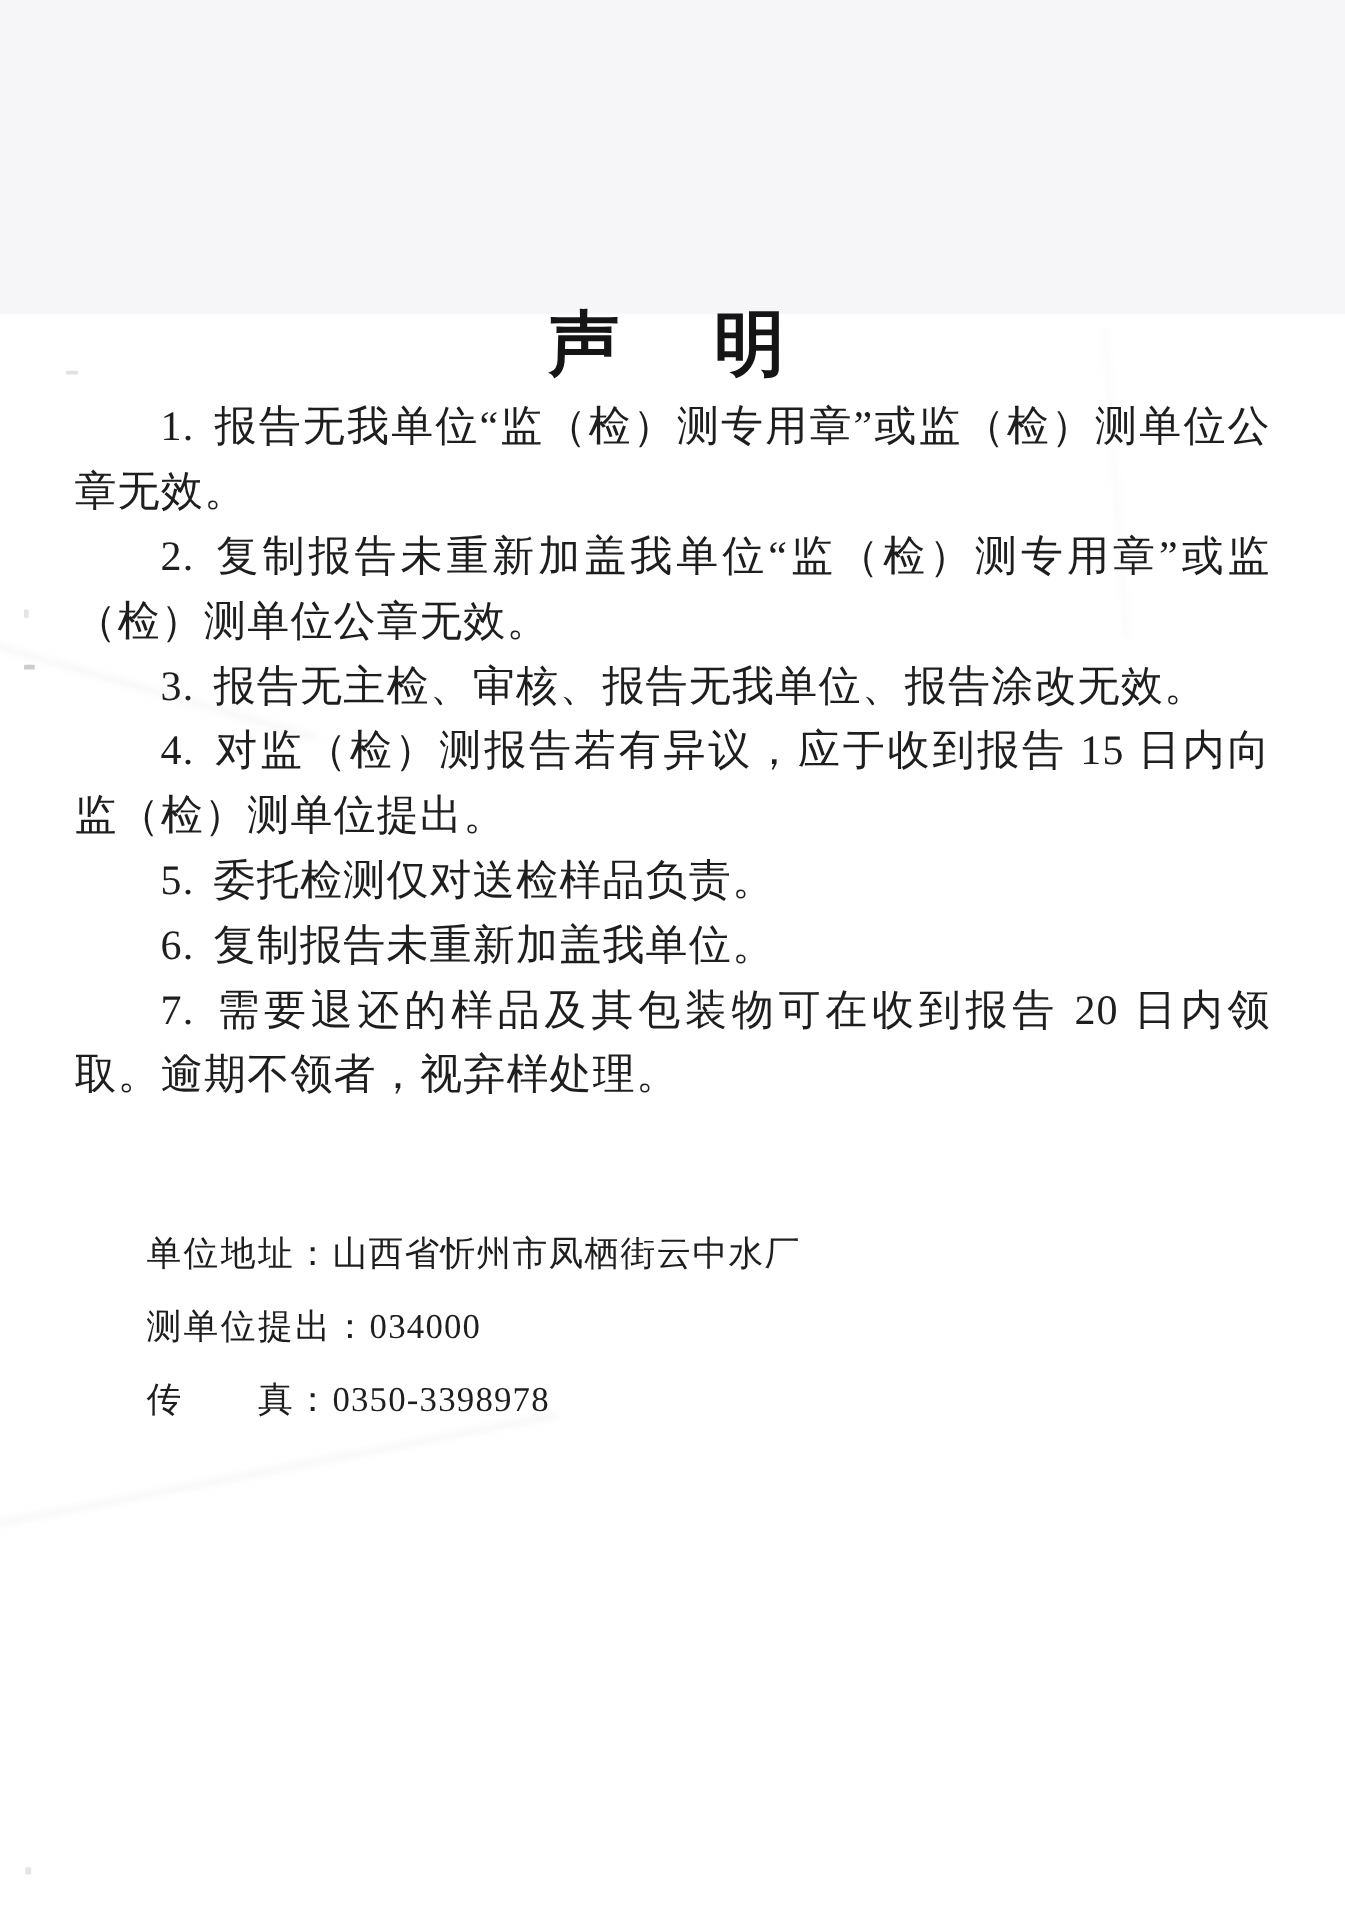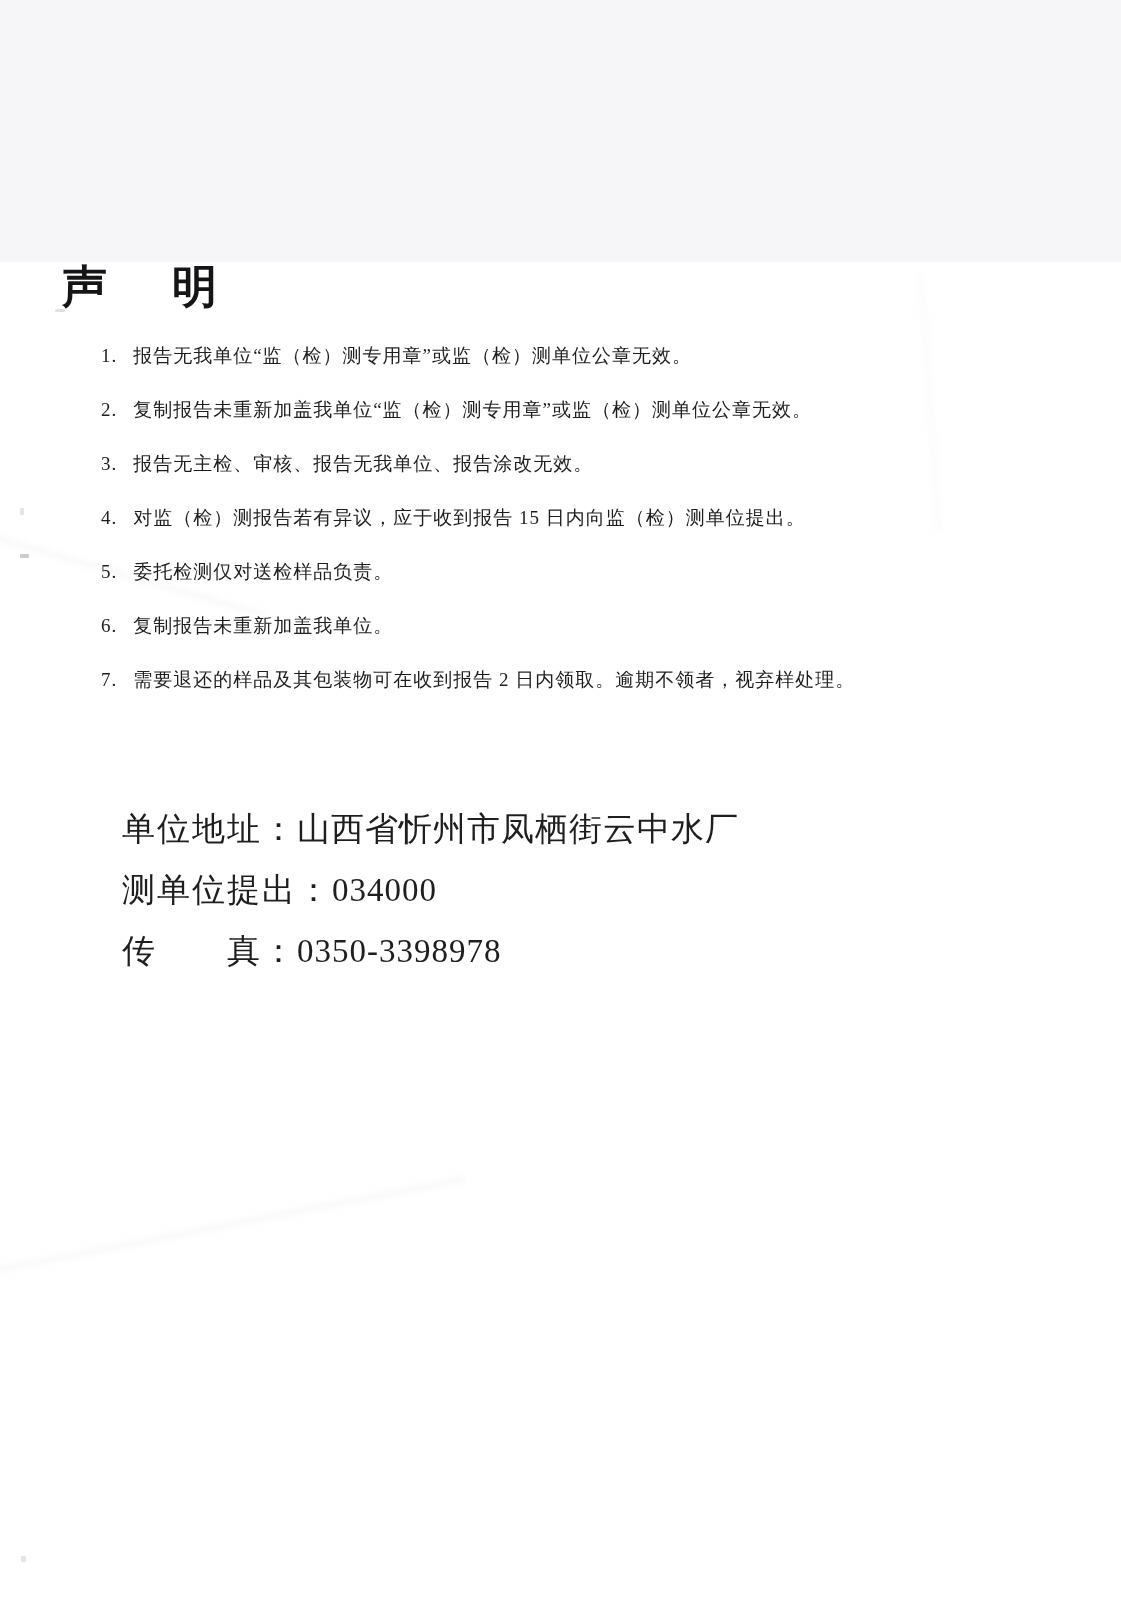--- a/index.html
+++ b/index.html
@@ -39,45 +39,46 @@
     border-radius: 1px;
     pointer-events: none;
   }
   .s1 { left: 20px;  top: 292px; width: 9px;  height: 4px; }
   .s2 { left: 55px;  top: 47px;  width: 10px; height: 3px; opacity:.6; }
   .s3 { left: 20px;  top: 246px; width: 4px;  height: 7px; opacity:.5; }
   .s4 { left: 21px;  top: 1294px; width: 5px; height: 6px; opacity:.5; }
 
   .title {
     margin: 262px 0 0 0;
+    text-align: center;
     font-family: "Liberation Sans", "DejaVu Sans", sans-serif;
     font-weight: 700;
-    font-size: 45px;
+    font-size: 59px;
     line-height: 50px;
     letter-spacing: 10px;
     color: #151515;
   }
   .statements {
     margin-top: 17px;
-    font-size: 19px;
+    font-size: 35px;
     line-height: 54px;
     letter-spacing: 1px;
     text-align: justify;
   }
   .statements p {
     margin: 0;
     text-indent: 2.05em;
   }
   .statements .num {
     margin-right: 16px;
   }
   .contact {
     margin-top: 92px;
     padding-left: 60px;
-    font-size: 33px;
+    font-size: 29px;
     line-height: 61px;
     letter-spacing: 1px;
   }
   .contact .row { white-space: pre-wrap; }
   .contact .label { letter-spacing: 2px; }
   .contact .val  { white-space: pre-wrap; }
 </style>
 </head>
 <body>
 
@@ -94,21 +95,21 @@
 
   <h1 class="title">声　明</h1>
 
   <div class="statements">
     <p><span class="num">1.</span><span>报告无我单位“监（检）测专用章”或监（检）测单位公章无效。</span></p>
     <p><span class="num">2.</span><span>复制报告未重新加盖我单位“监（检）测专用章”或监（检）测单位公章无效。</span></p>
     <p><span class="num">3.</span><span>报告无主检、审核、报告无我单位、报告涂改无效。</span></p>
     <p><span class="num">4.</span><span>对监（检）测报告若有异议，应于收到报告 15 日内向监（检）测单位提出。</span></p>
     <p><span class="num">5.</span><span>委托检测仅对送检样品负责。</span></p>
     <p><span class="num">6.</span><span>复制报告未重新加盖我单位。</span></p>
-    <p><span class="num">7.</span><span>需要退还的样品及其包装物可在收到报告 2 日内领取。逾期不领者，视弃样处理。</span></p>
+    <p><span class="num">7.</span><span>需要退还的样品及其包装物可在收到报告 20 日内领取。逾期不领者，视弃样处理。</span></p>
   </div>
 
   <div class="contact">
     <div class="row"><span class="label">单位地址：</span><span class="val">山西省忻州市凤栖街云中水厂</span></div>
     <div class="row"><span class="label">测单位提出：</span><span class="val">034000</span></div>
     <div class="row"><span class="label">传　　真：</span><span class="val">0350-3398978</span></div>
   </div>
 
 </div>
 

